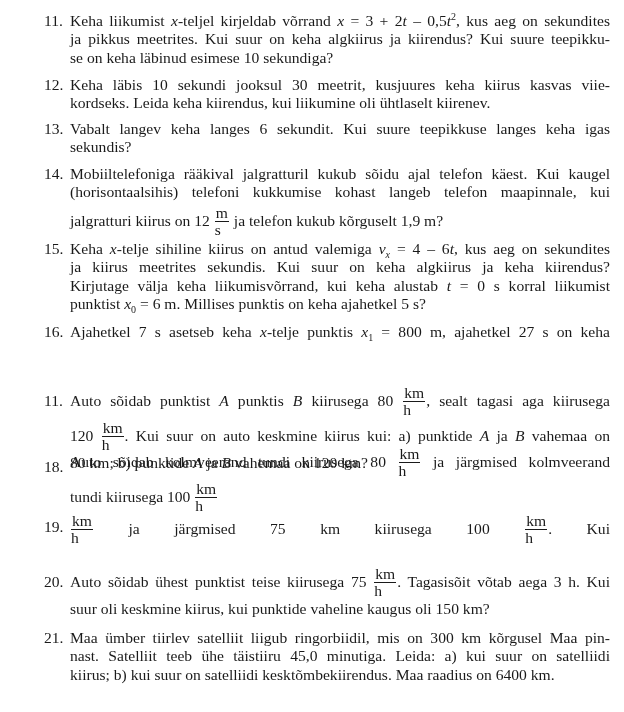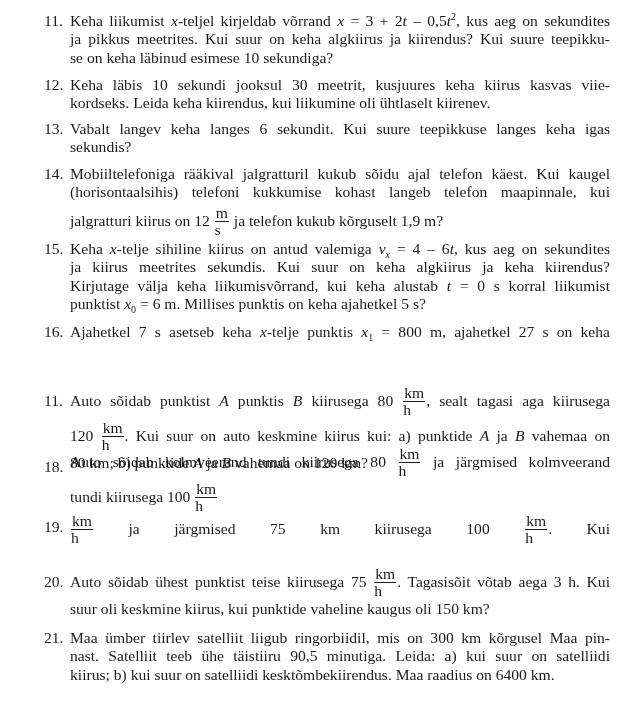--- a/index.html
+++ b/index.html
@@ -103,18 +103,18 @@
     <div class="body">
       <span class="ln tall"><span>Auto sõidab ühest punktist teise kiirusega 75 </span><span class="frac"><span class="n">km</span><span class="d">h</span></span><span>. Tagasisõit võtab aega 3 h. Kui</span></span>
       <span class="ln last">suur oli keskmine kiirus, kui punktide vaheline kaugus oli 150 km?</span>
     </div>
   </div>
 
   <div class="prob" style="top:629px;">
     <span class="num">21.</span>
     <div class="body">
       <span class="ln">Maa ümber tiirlev satelliit liigub ringorbiidil, mis on 300 km kõrgusel Maa pin-</span>
-      <span class="ln">nast. Satelliit teeb ühe täistiiru 90,5 minutiga. Leida: a) kui suur on satelliidi</span>
+      <span class="ln">nast. Satelliit teeb ühe täistiiru 45,0 minutiga. Leida: a) kui suur on satelliidi</span>
       <span class="ln last">kiirus; b) kui suur on satelliidi kesktõmbekiirendus. Maa raadius on 6400 km.</span>
     </div>
   </div>
 
 </div>
 
 </body></html>

